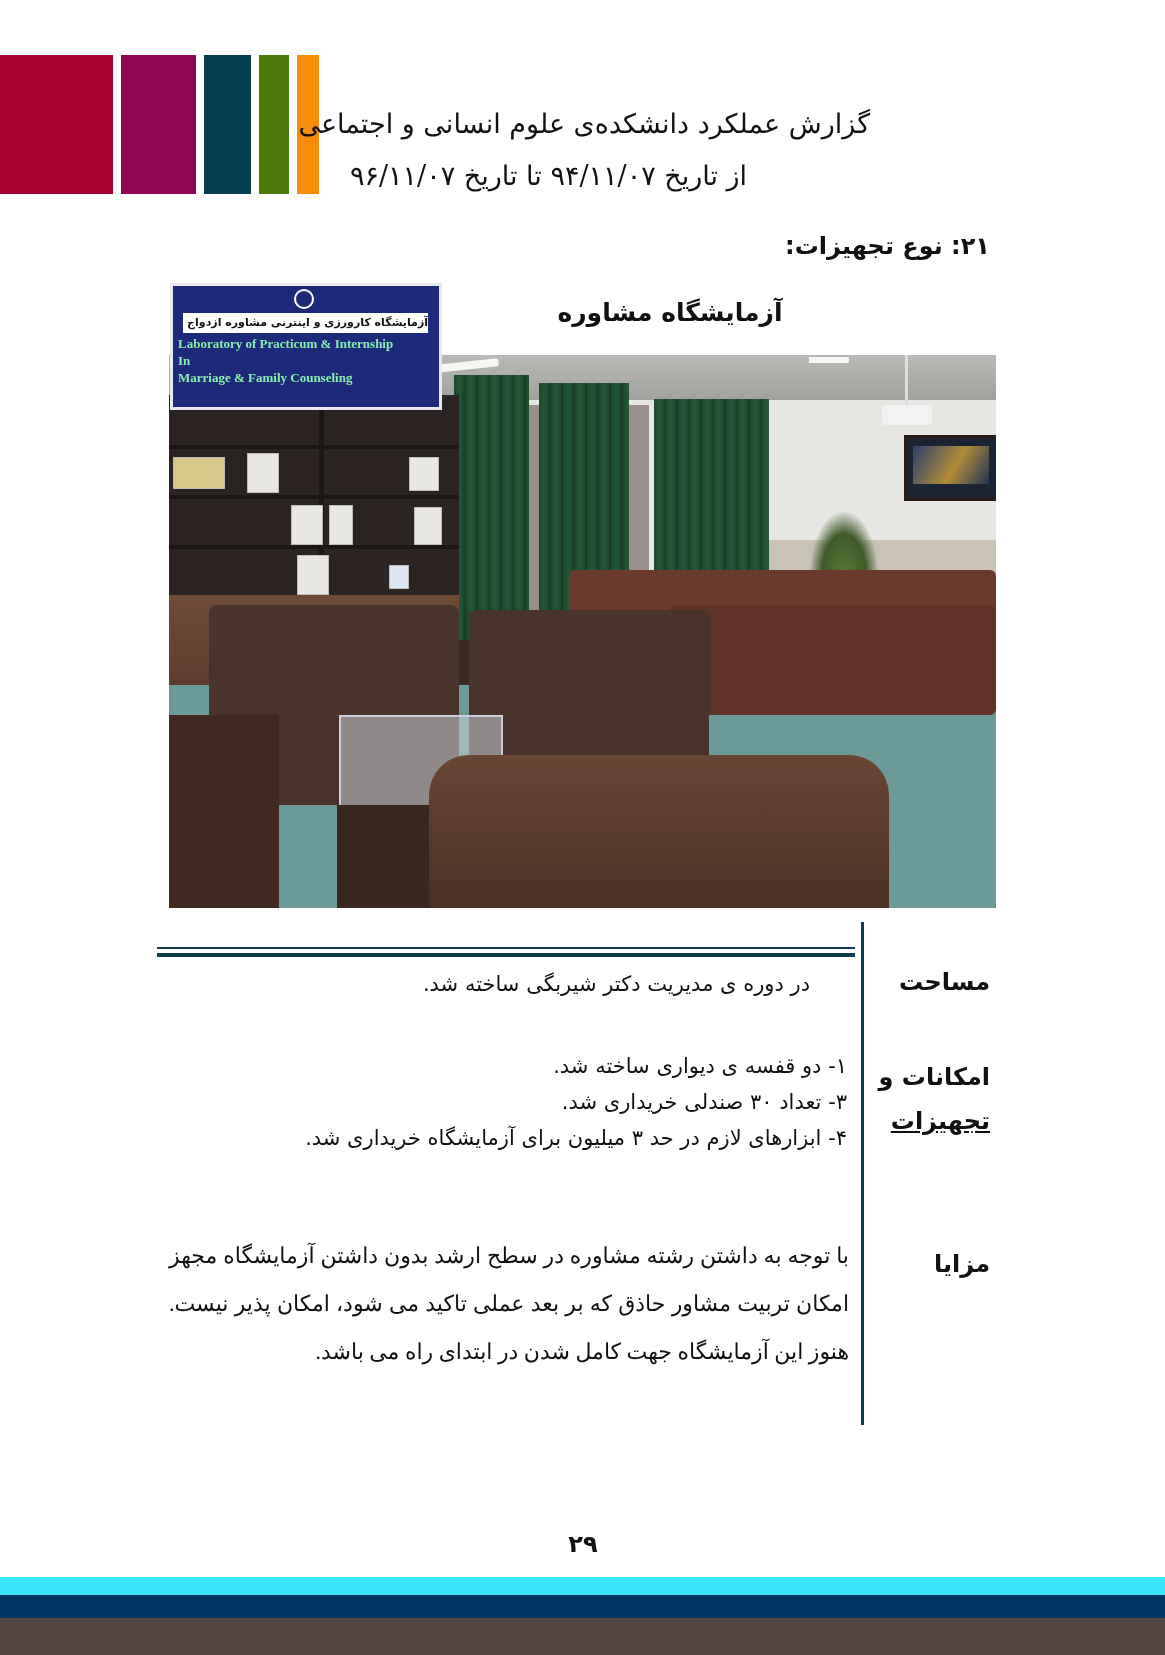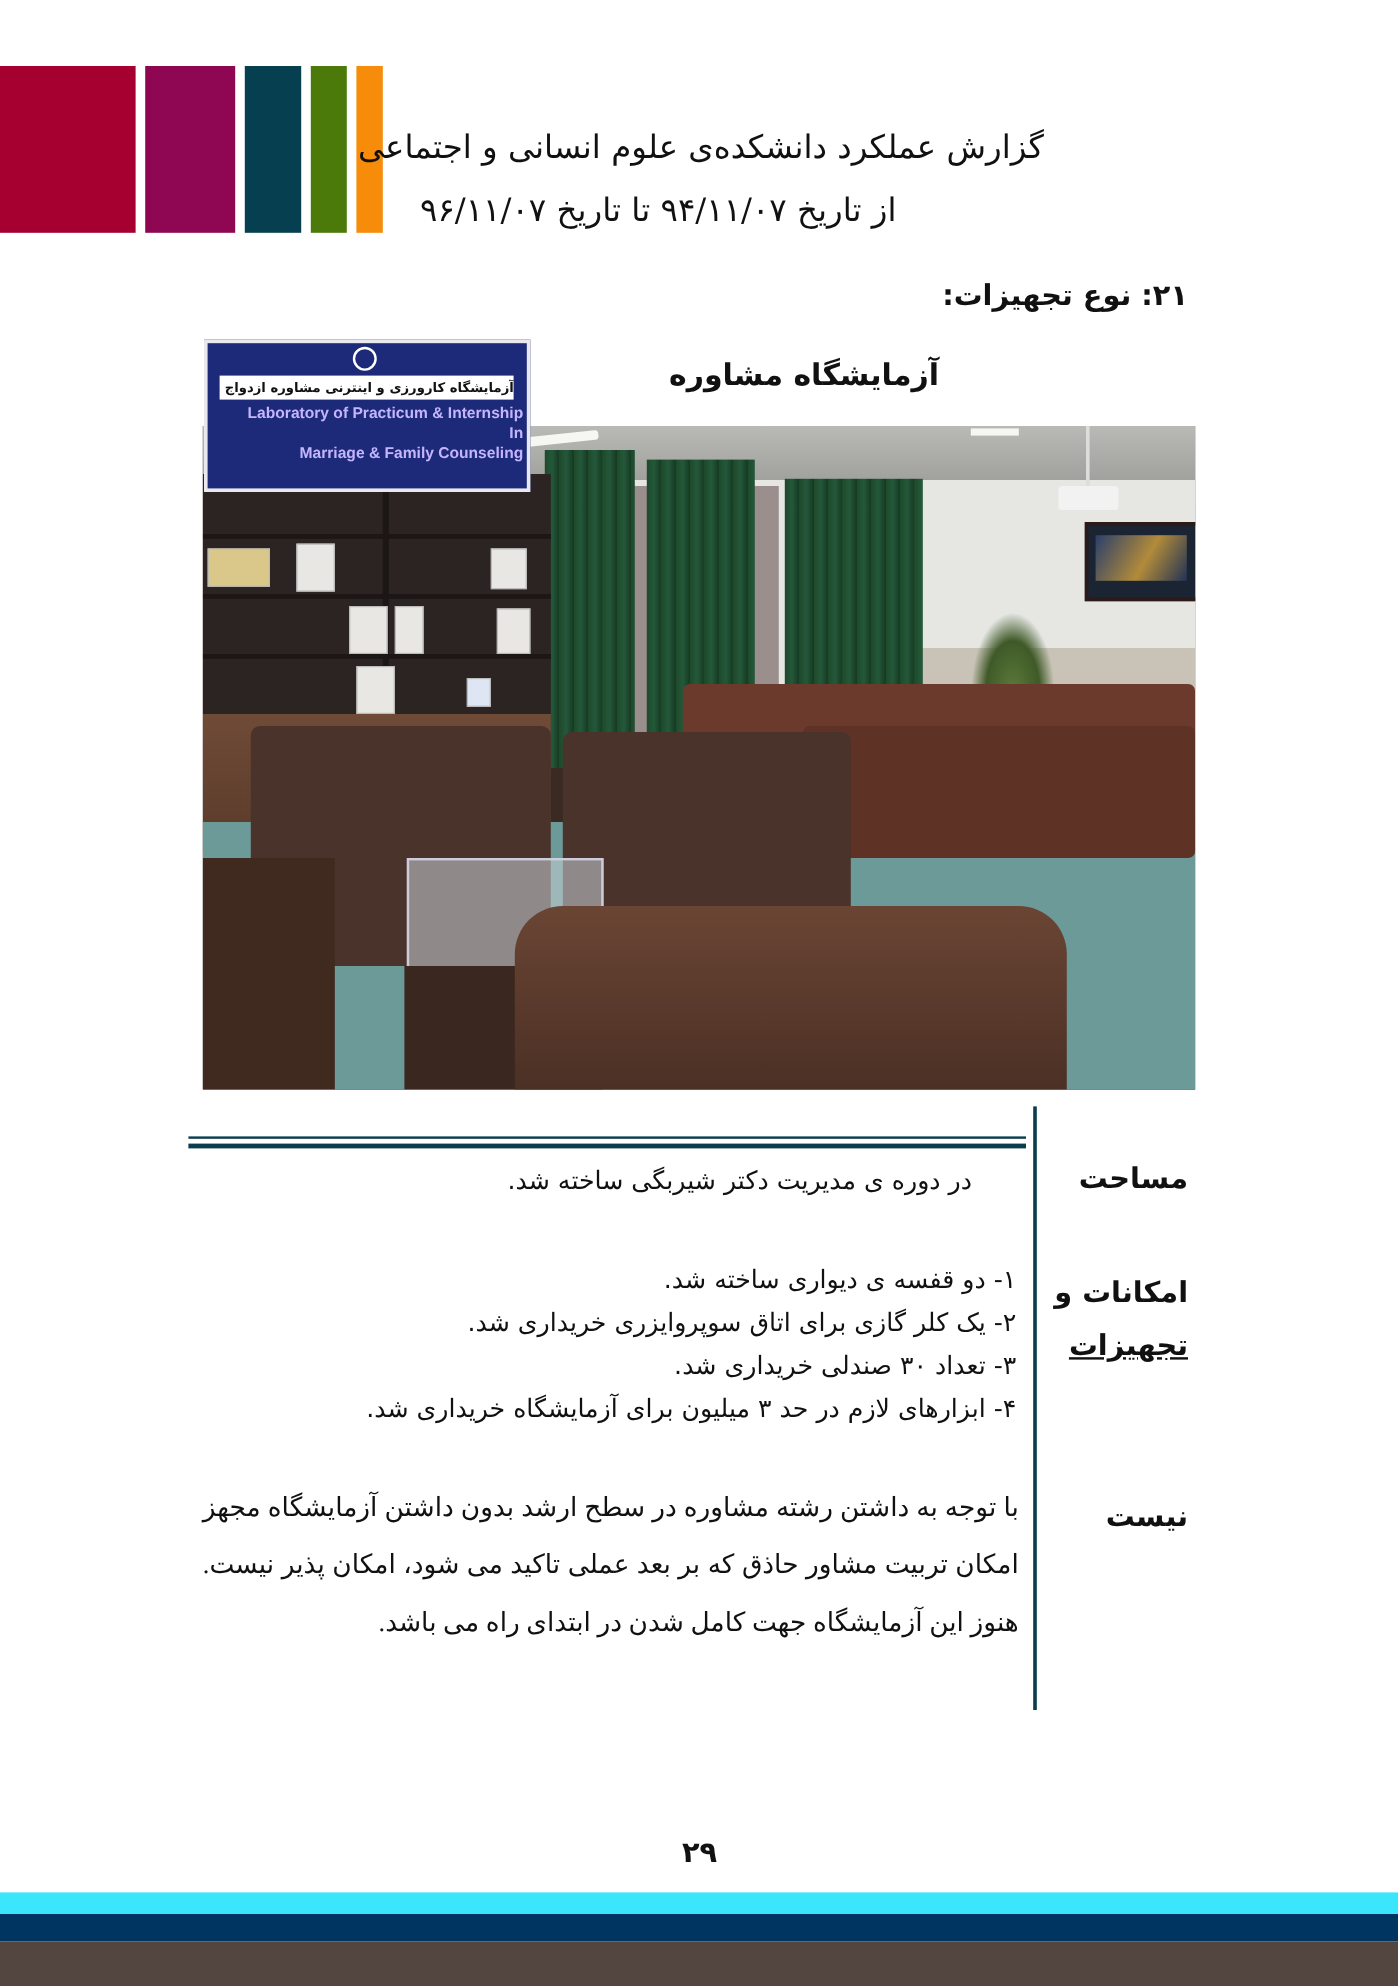--- a/index.html
+++ b/index.html
@@ -40,21 +40,21 @@
   .cabinet { left:0; top:240px; width:290px; height:115px; background:linear-gradient(#6f4b37,#5a3a2a); }
   .floor { left:0; top:330px; width:827px; height:223px; background:#6c9a98; }
   .chairs-row { background:#6b3a2c; border-radius:6px; }
   .armchair { background:#4a332b; border-radius:8px; }
   .sofa { background:linear-gradient(#6a4534,#4a2f24); border-radius:40px 40px 0 0; }
   .table-glass { background:rgba(200,210,215,0.55); border:2px solid #ccd; }
 
   .sign { left:170px; top:283px; width:272px; height:127px; background:#1d2a7a; border:3px solid #e8e8ee; box-sizing:border-box; }
   .sign-logo { left:121px; top:3px; width:20px; height:20px; border:2px solid #fff; border-radius:50%; box-sizing:border-box; }
   .sign-fa { left:10px; top:27px; width:245px; height:20px; background:#fff; color:#111; font-size:11px; font-weight:bold; text-align:center; line-height:20px; white-space:nowrap; overflow:hidden; }
-  .sign-en { left:5px; width:258px; text-align:right; color:#c4b5fd; font-family:Liberation Sans, sans-serif; font-weight:bold; font-size:13px; line-height:16px; white-space:nowrap; }
+  .sign-en { left:5px; width:258px; text-align:left; color:#86efac; font-family:Liberation Serif, serif; font-weight:bold; font-size:13px; line-height:16px; white-space:nowrap; }
 
   
   .rule-thin { left:157px; top:947px; width:698px; height:2px; background:#0b3d4e; }
   .rule-thick { left:157px; top:953px; width:698px; height:4px; background:#0b3d4e; }
   .vrule { left:861px; top:922px; width:3px; height:503px; background:#0b3d4e; }
 
   .row-label { right:175px; width:120px; text-align:right; font-size:24px; font-weight:bold; line-height:44px; }
   .body-text { font-size:21px; line-height:36px; text-align:right; white-space:nowrap; }
   .justify-p { left:169px; top:1232px; width:680px; font-size:22px; line-height:48px; text-align:justify; text-align-last:right;font-family:Liberation Serif, serif; }
 
@@ -138,25 +138,24 @@
 <div class="abs rule-thick"></div>
 <div class="abs vrule"></div>
 
 <div class="abs row-label rtl" style="top:960px;">مساحت</div>
 <div class="abs body-text rtl" style="right:355px;top:966px;">در دوره ی مدیریت دکتر شیربگی ساخته شد.</div>
 
 <div class="abs row-label rtl" style="top:1055px;">امکانات و</div>
 <div class="abs row-label rtl" style="top:1099px;text-decoration:underline;">تجهیزات</div>
 <div class="abs rtl" style="right:318px;top:1048px;">
   <div class="body-text">۱- دو قفسه ی دیواری ساخته شد.</div>
-  <div class="body-text">۲- یک کلر گازی برای اتاق سوپروایزری خریداری شد.</div>
   <div class="body-text">۳- تعداد ۳۰ صندلی خریداری شد.</div>
   <div class="body-text">۴- ابزارهای لازم در حد ۳ میلیون برای آزمایشگاه خریداری شد.</div>
 </div>
 
-<div class="abs row-label rtl" style="top:1242px;">نیست</div>
+<div class="abs row-label rtl" style="top:1242px;">مزایا</div>
 <div class="abs justify-p rtl">با توجه به داشتن رشته مشاوره در سطح ارشد بدون داشتن آزمایشگاه مجهز امکان تربیت مشاور حاذق که بر بعد عملی تاکید می شود، امکان پذیر نیست. هنوز این آزمایشگاه جهت کامل شدن در ابتدای راه می باشد.</div>
 
 <div class="abs page-num">۲۹</div>
 
 <div class="abs foot-cyan"></div>
 <div class="abs foot-navy"></div>
 <div class="abs foot-brown"></div>
 
 </body></html>

